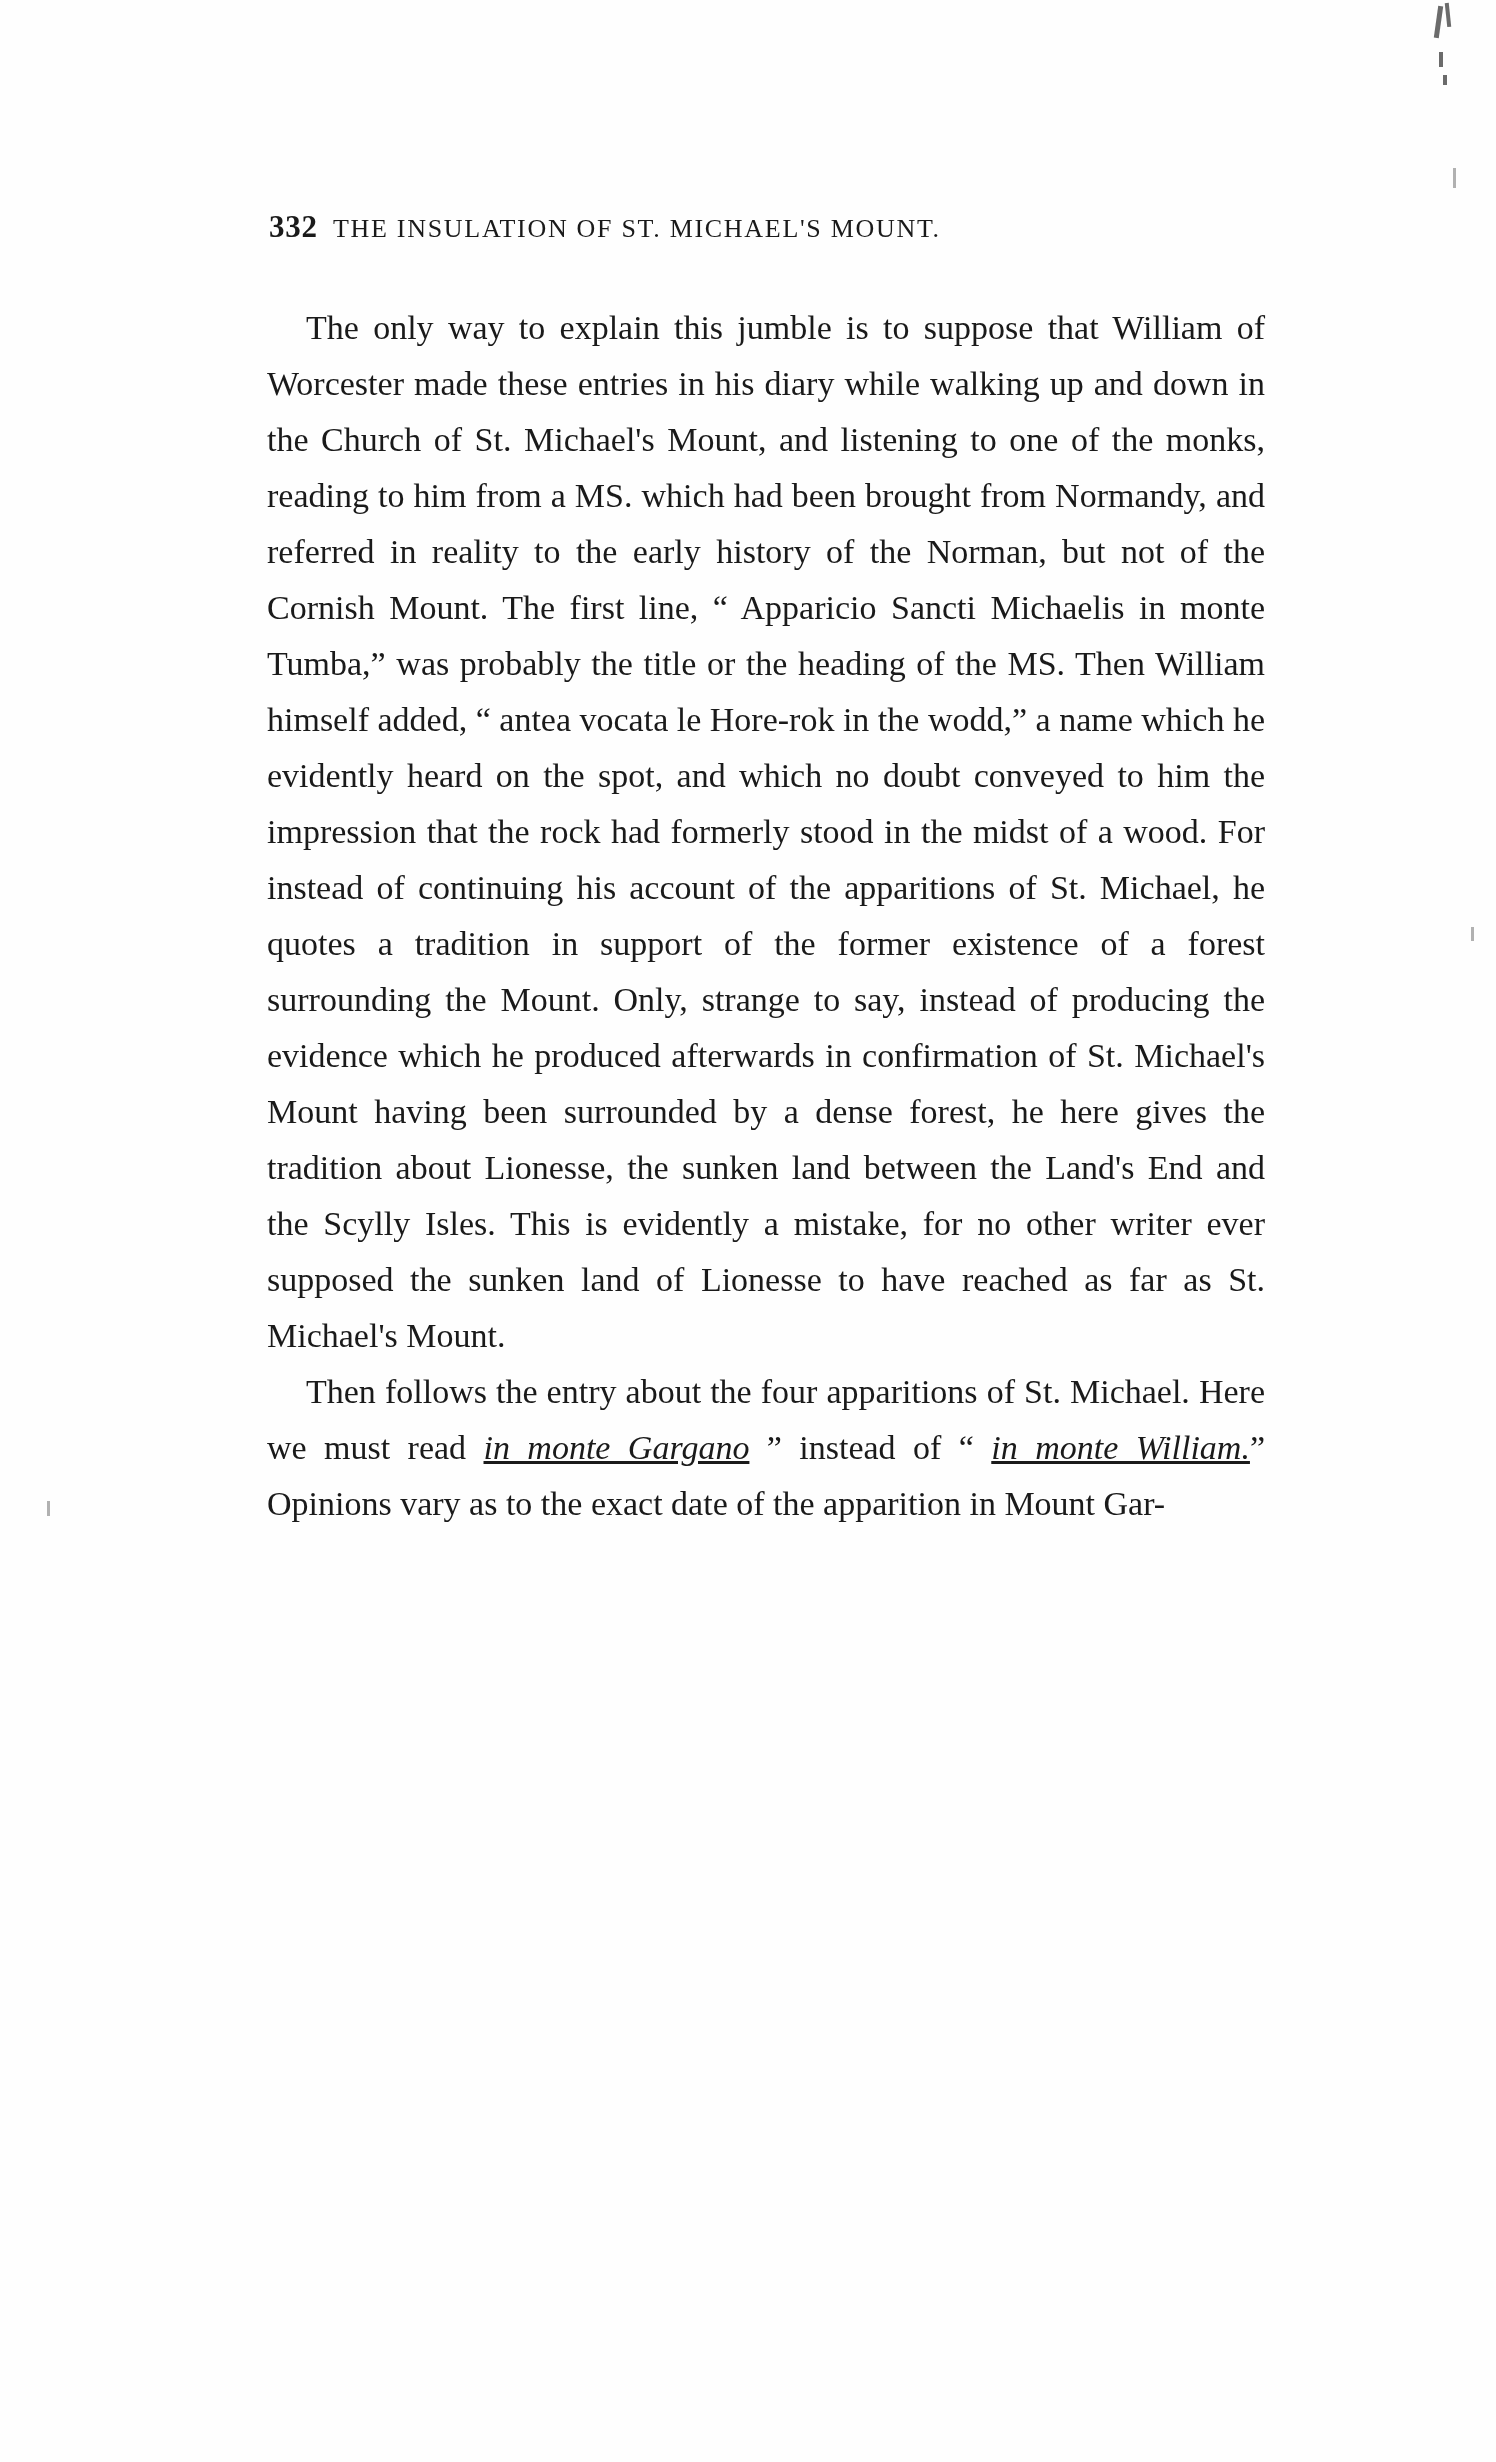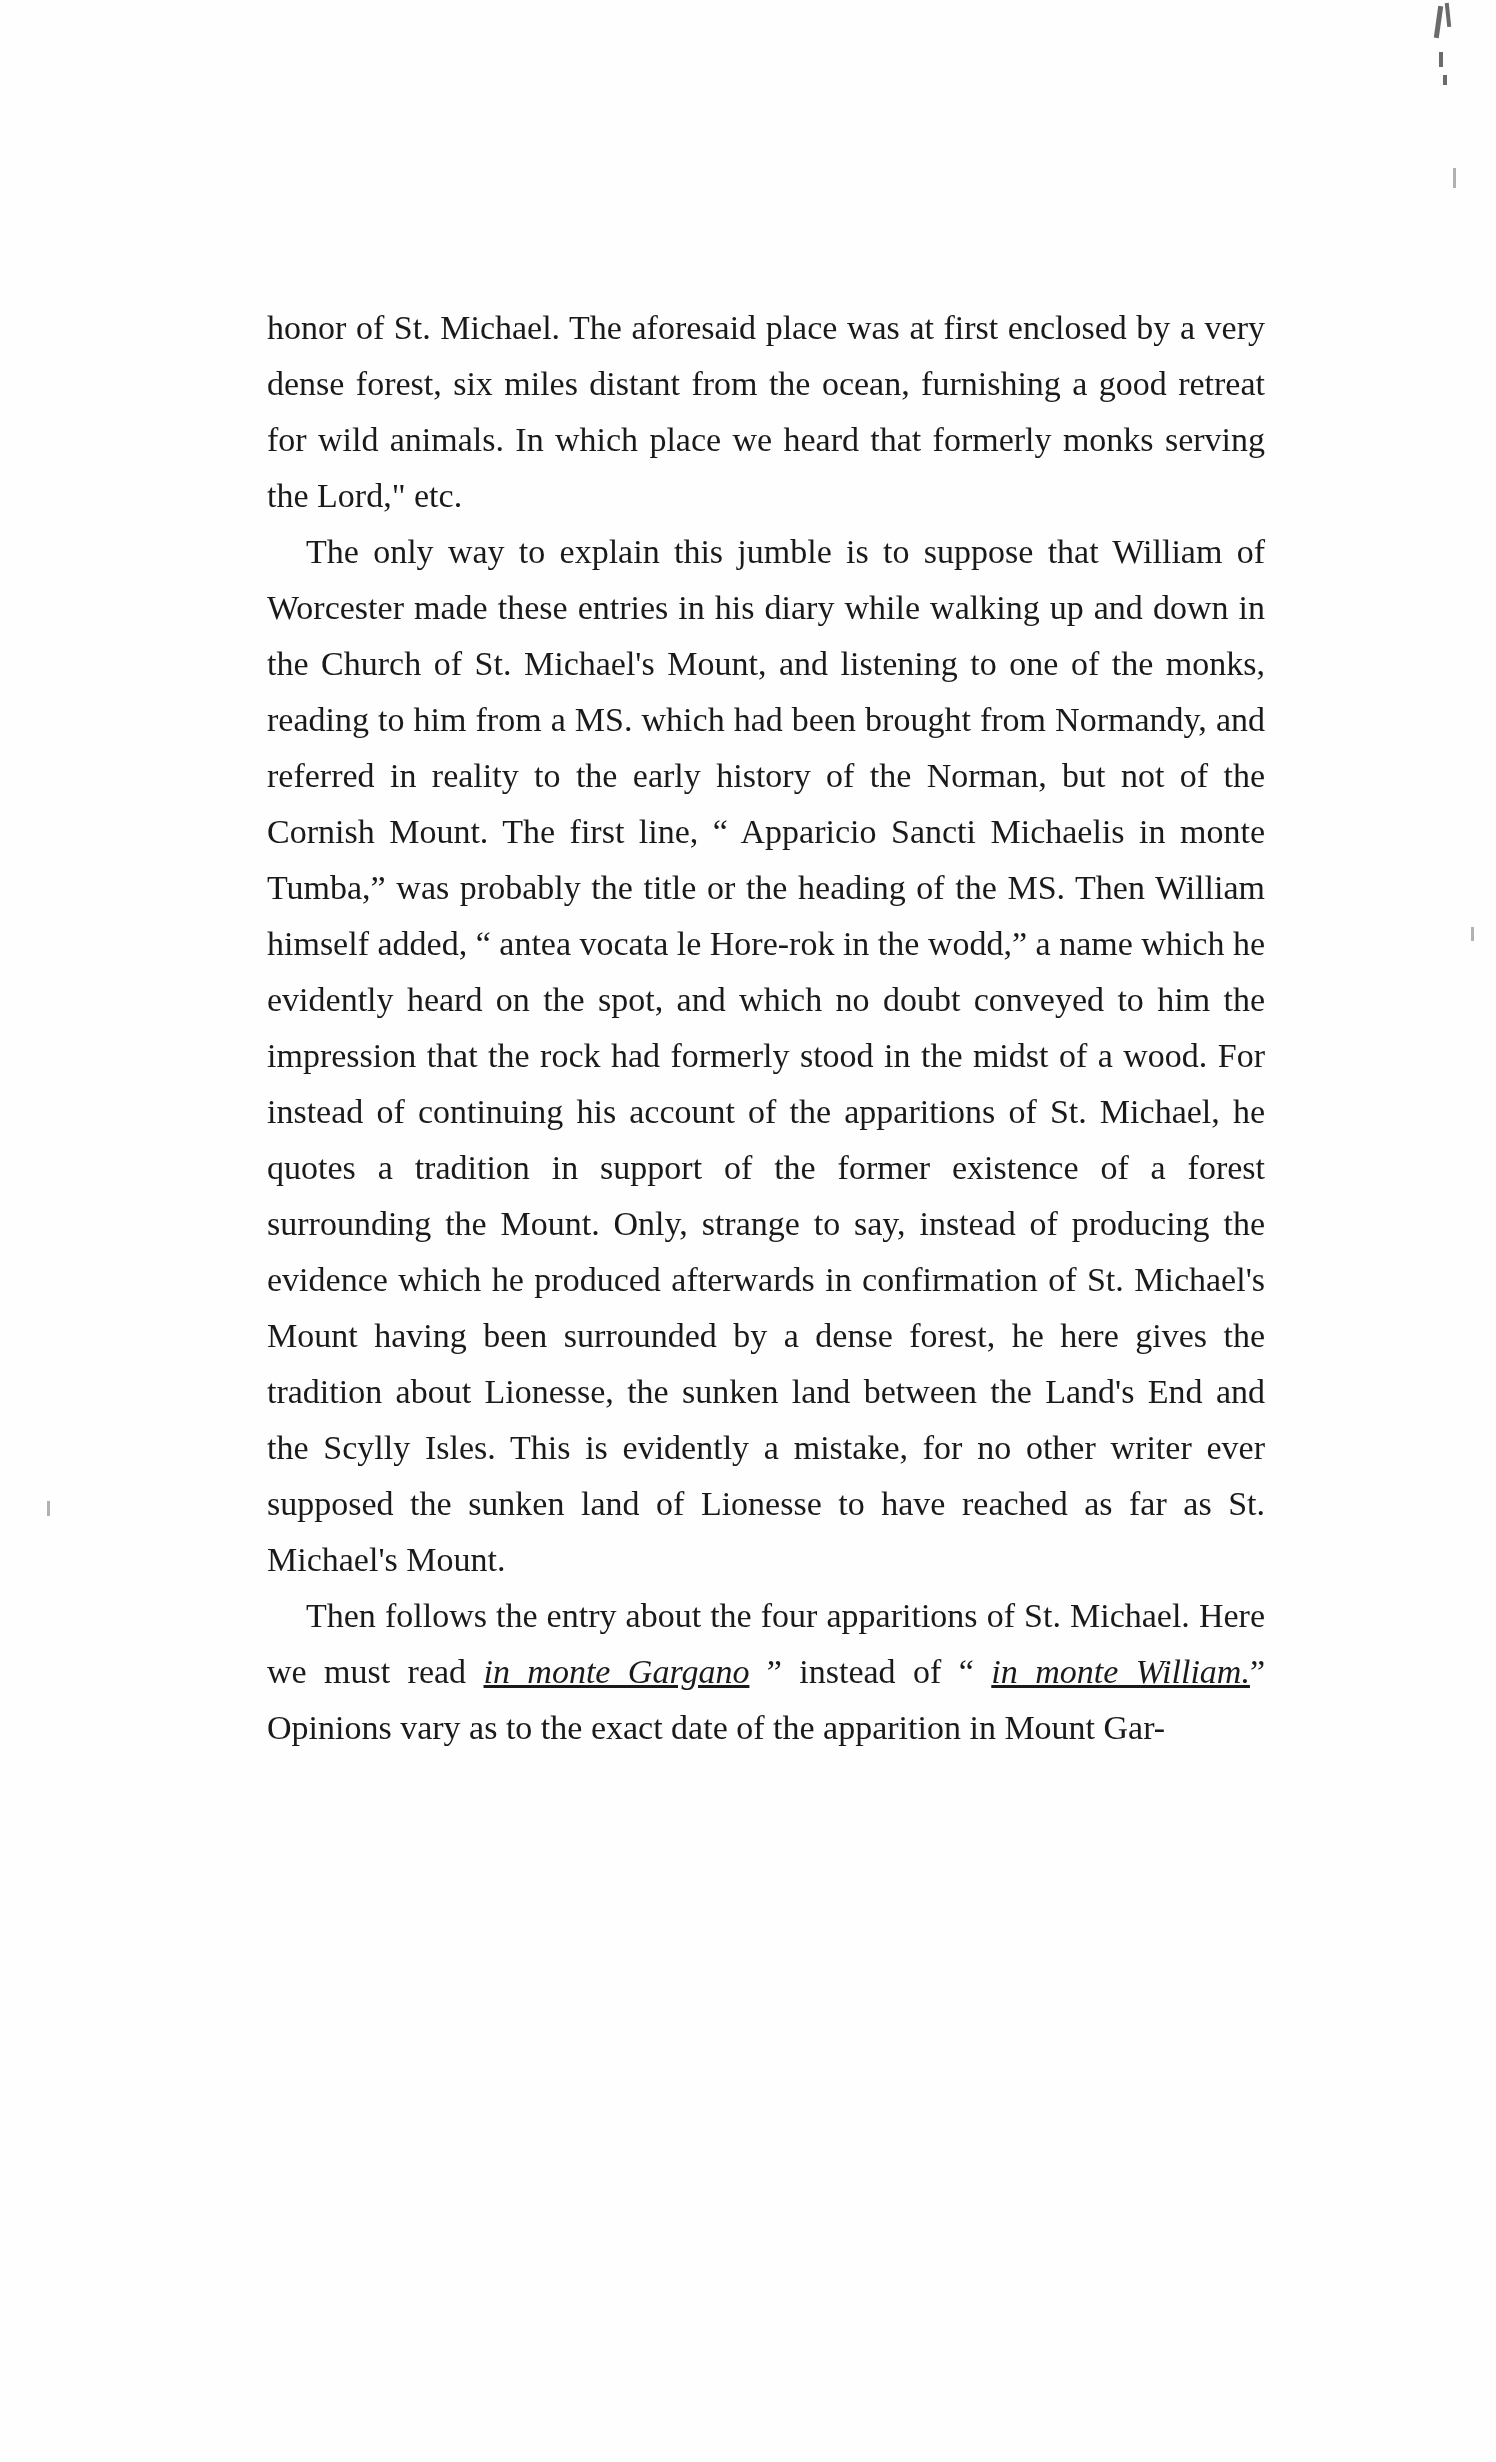--- a/index.html
+++ b/index.html
@@ -85,23 +85,25 @@
 <div class="page">
 
   <div class="speck" style="left:1436px; top:5.6px; width:4.9px; height:32px; transform:rotate(8deg);"></div>
   <div class="speck" style="left:1446px; top:2.8px; width:3.5px; height:24px; transform:rotate(-6deg);"></div>
   <div class="speck" style="left:1439px; top:52px; width:4.2px; height:15.4px;"></div>
   <div class="speck" style="left:1443px; top:75px; width:3.5px; height:9.8px;"></div>
   <div class="margin-mark" style="left:1453px; top:168px; width:2.8px; height:19.5px;"></div>
   <div class="margin-mark" style="left:47px; top:1501px; width:2.8px; height:15.4px;"></div>
   <div class="margin-mark" style="left:1471px; top:927px; width:2.8px; height:14px;"></div>
 
+  <div class="header">
+    <span class="folio">332</span><span class="running-title smallcaps">THE INSULATION OF ST. MICHAEL'S MOUNT.</span>
+  </div>
 
   <div class="body-text">
-    <p class="cont">honor of St. Michael. The aforesaid place was at first enclosed by a very dense forest, six miles distant from the ocean, furnishing a good retreat for wild animals. In which place we heard that formerly monks serving the Lord," etc.</p>
     <p class="indent">The only way to explain this jumble is to suppose that William of Worcester made these entries in his diary while walking up and down in the Church of St. Michael's Mount, and listening to one of the monks, reading to him from a MS. which had been brought from Normandy, and referred in reality to the early history of the Norman, but not of the Cornish Mount. The first line, “ Apparicio Sancti Michaelis in monte Tumba,” was probably the title or the heading of the MS.  Then William himself added, “ antea vocata le Hore-rok in the wodd,” a name which he evidently heard on the spot, and which no doubt conveyed to him the impression that the rock had formerly stood in the midst of a wood.  For instead of continuing his account of the apparitions of St. Michael, he quotes a tradition in support of the former existence of a forest surrounding the Mount.  Only, strange to say, instead of producing the evidence which he produced afterwards in confirmation of St. Michael's Mount having been surrounded by a dense forest, he here gives the tradition about Lionesse, the sunken land between the Land's End and the Scylly Isles.  This is evidently a mistake, for no other writer ever supposed the sunken land of Lionesse to have reached as far as St. Michael's Mount.</p>
     <p class="indent">
       <span>Then follows the entry about the four apparitions of St. Michael.  Here we must read </span><span class="it">in monte Gargano</span><span> ” instead of “ </span><span class="it">in monte William.</span><span>”  Opinions vary as to the exact date of the apparition in Mount Gar-</span>
     </p>
   </div>
 
 </div>
 
 
 </body></html>

